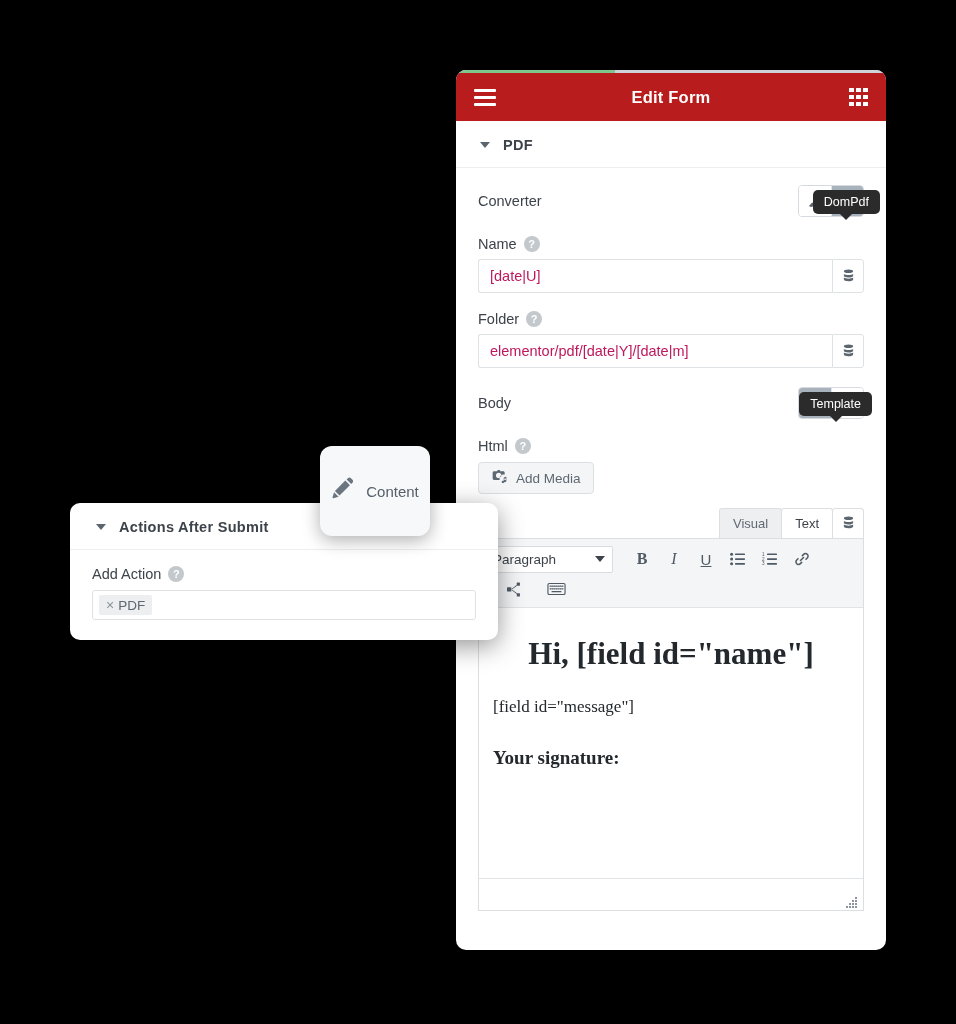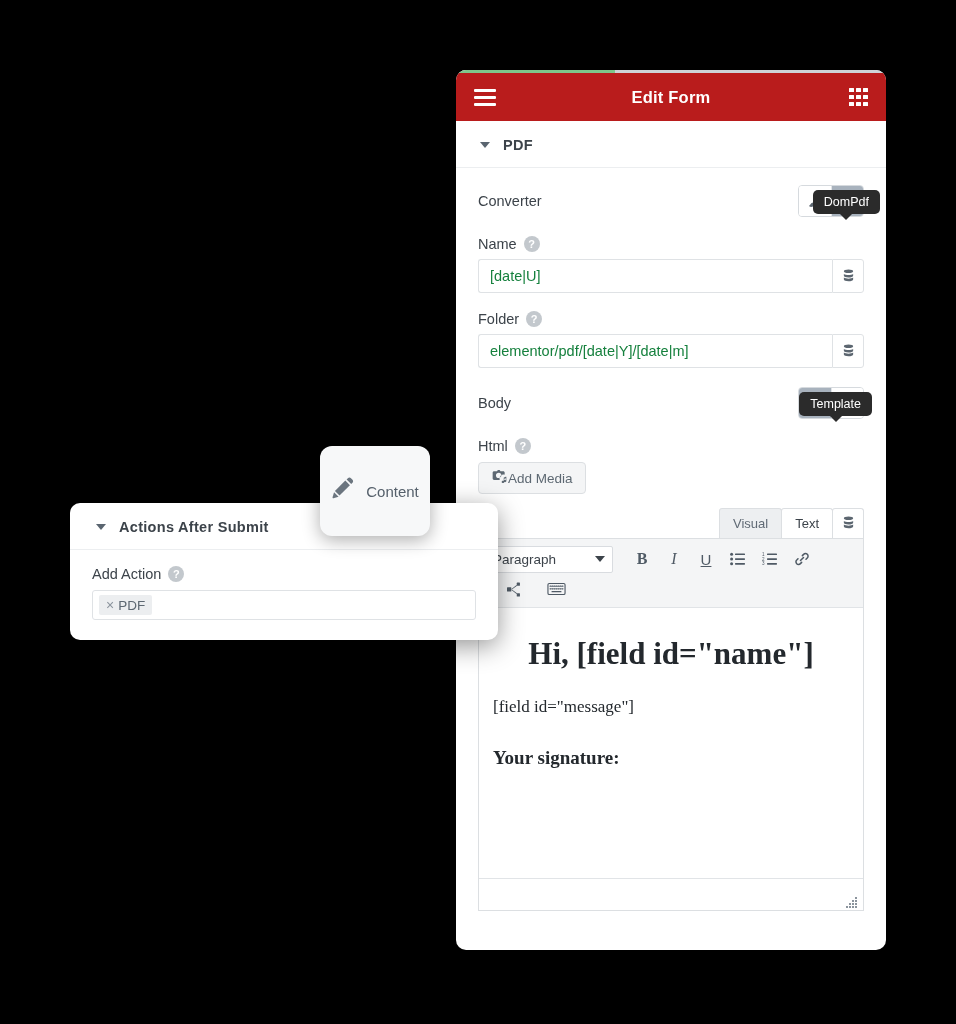--- a/index.html
+++ b/index.html
@@ -88,21 +88,21 @@
   .seg button + button { border-left: 1px solid #e2e5e8; }
   .seg button.on { background: #a8b2bd; }
   .seg svg { display: block; }
 
   
   .input-group { display: flex; margin-top: 7px; }
   .input-group input {
     flex: 1; height: 34px;
     border: 1px solid #dfe2e5; border-right: none;
     border-radius: 3px 0 0 3px;
-    padding: 0 11px; font-size: 14.5px; color: #15803d;
+    padding: 0 11px; font-size: 14.5px; color: #be185d;
     font-family: "Liberation Sans", sans-serif; background: #fff;
     outline: none; min-width: 0;
   }
   .addon {
     width: 32px; height: 34px; border: 1px solid #dfe2e5;
     border-radius: 0 3px 3px 0; background: #fff;
     display: flex; align-items: center; justify-content: center; cursor: pointer;
   }
 
   
@@ -113,21 +113,21 @@
   }
   .tip::after {
     content: ""; position: absolute; left: 50%; bottom: -6px;
     transform: translateX(-50%);
     border-left: 7px solid transparent; border-right: 7px solid transparent;
     border-top: 7px solid #2b2b2b;
   }
 
   
   .btn-media {
-    display: inline-flex; align-items: center; gap: 0;
+    display: inline-flex; align-items: center; gap: 8px;
     height: 32px; padding: 0 12px; margin-top: 8px;
     background: #f4f5f6; border: 1px solid #dcdfe2; border-radius: 4px;
     font-size: 13.5px; color: #5d6872; cursor: pointer;
   }
 
   
   .editor { margin-top: 14px; position: relative; }
   .ed-tabs { display: flex; justify-content: flex-end; }
   .ed-tab {
     height: 30px; padding: 0 13px; line-height: 29px;

